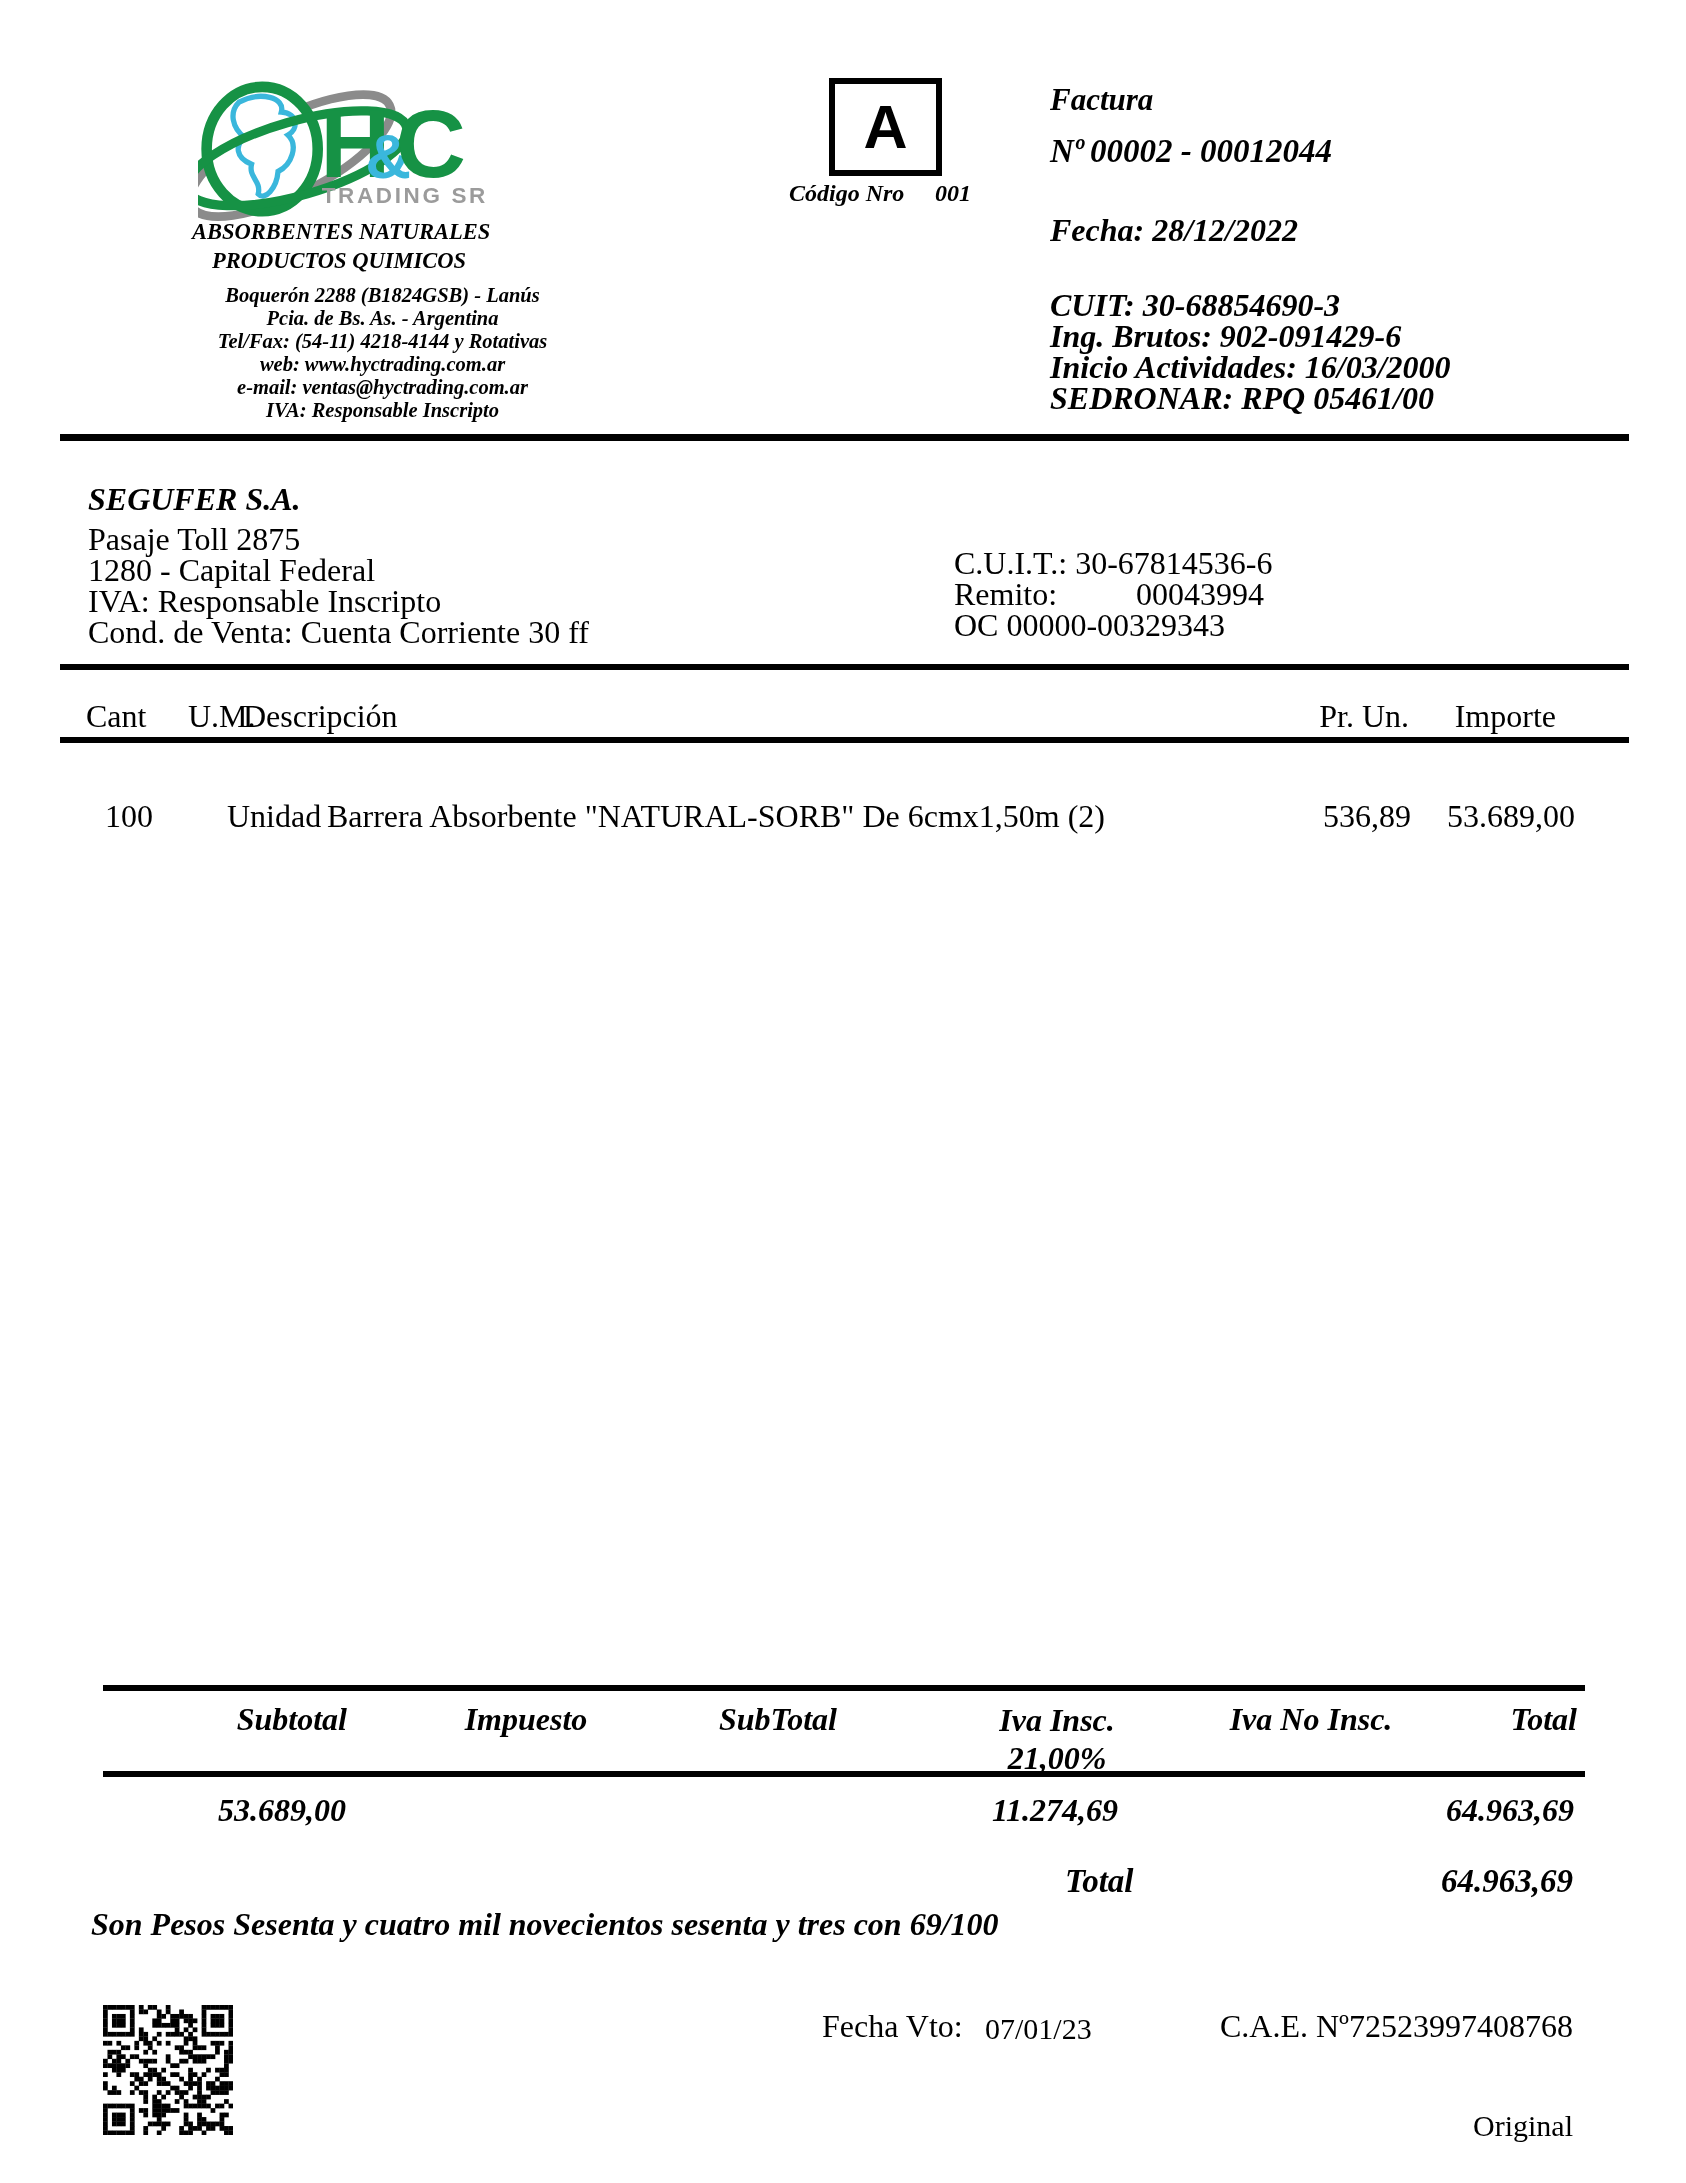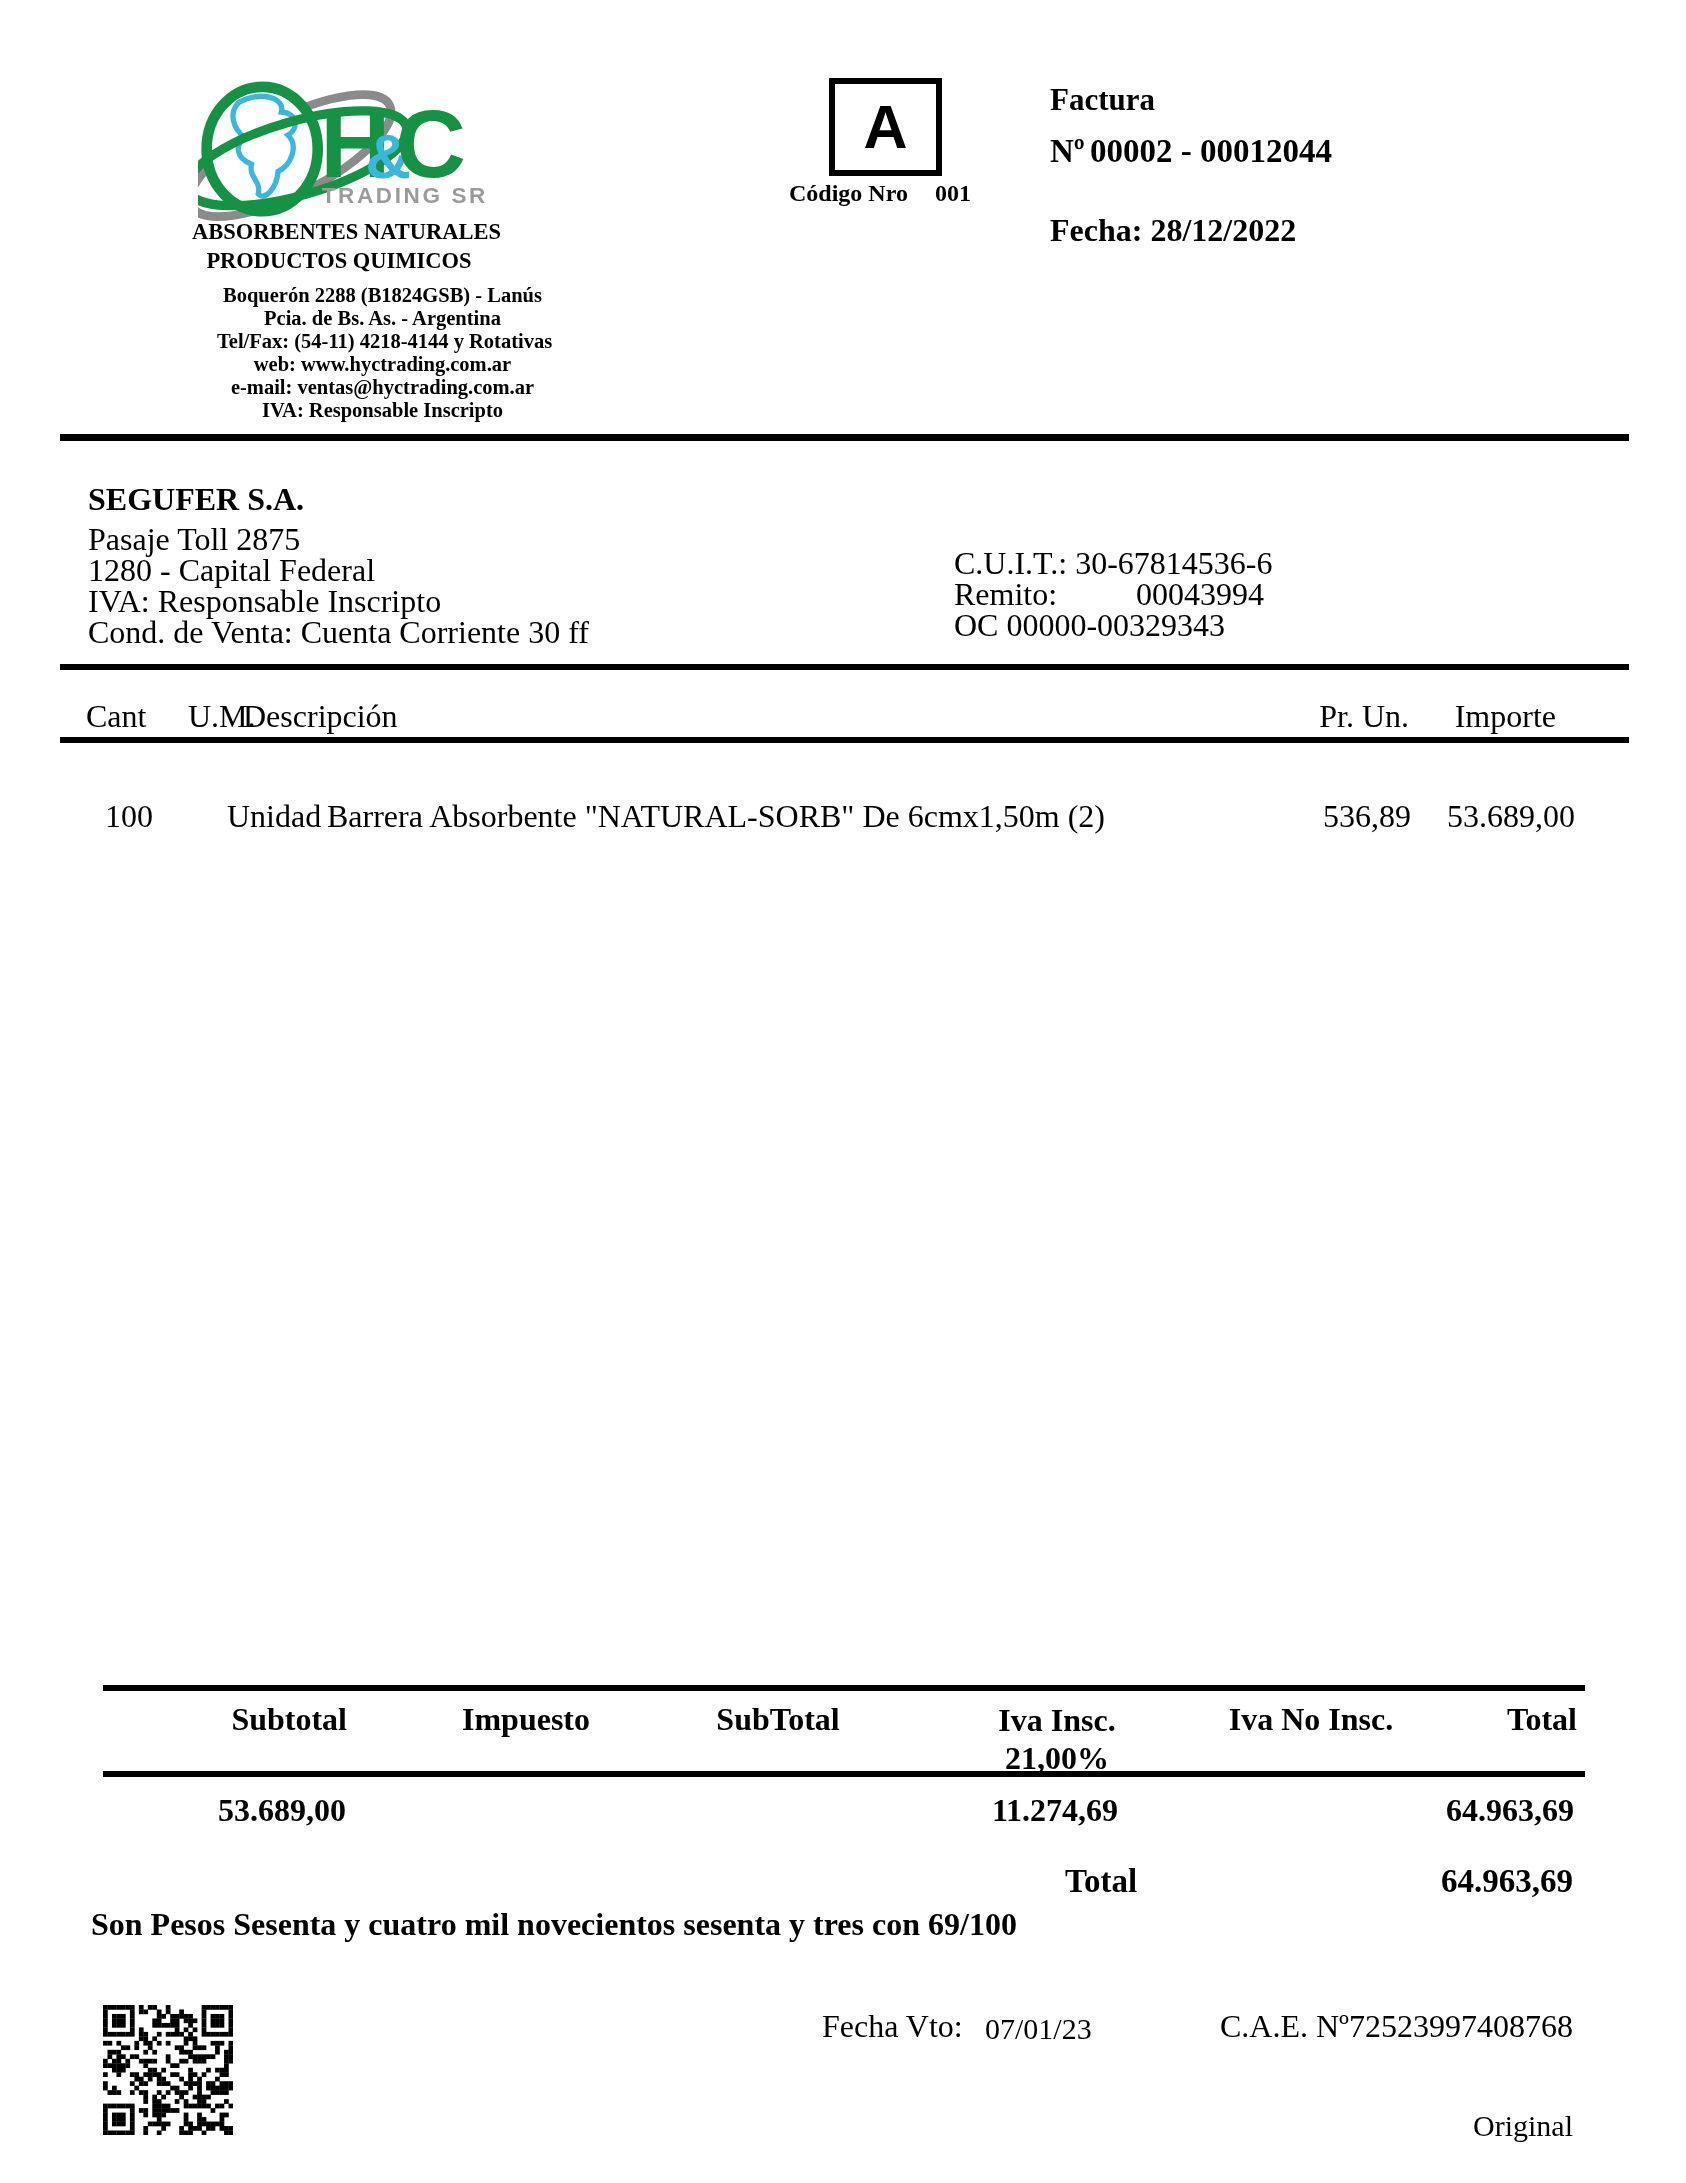--- a/index.html
+++ b/index.html
@@ -1,21 +1,21 @@
 <!DOCTYPE html>
 <html style="font-size:10.6px"><head>
 <meta charset="utf-8">
 <style>
   html,body{margin:0;padding:0;background:#ffffff;}
   .page{
     position:relative;width:1687px;height:2183px;background:#ffffff;
     font-family:"Liberation Serif",serif;color:#000;overflow:hidden;
   }
   .abs{position:absolute;white-space:nowrap;}
-  .b{font-weight:bold;}
+  .b{font-weight:bold;font-style:italic;}
   .rule{position:absolute;background:#000;}
   .ctr{text-align:center;}
   .rt{text-align:right;}
   .letterbox{
     position:absolute;left:829px;top:78px;width:101px;height:86px;
     border:6px solid #000;display:flex;align-items:center;justify-content:center;
   }
   .letterbox span{font-family:"Liberation Sans",sans-serif;font-weight:bold;font-size:61px;line-height:1;}
   .fs31{font-size:20.5px;line-height:23px;}
   .fs34{font-size:22.5px;line-height:29px;}
@@ -64,20 +64,26 @@
     <span>A</span>
   </div>
   <div class="abs b" style="left:789px;top:180px;font-size:24px;">Código Nro</div>
   <div class="abs b" style="left:935px;top:180px;font-size:24px;">001</div>
 
   <div class="abs b" style="left:1050px;top:82px;font-size:31px;">Factura</div>
   <div class="abs b fs50" style="left:1050px;top:126px;">Nº</div>
   <div class="abs b fs50" style="left:1090px;top:126px;">00002 - 00012044</div>
   <div class="abs b fs41" style="left:1050px;top:212px;">Fecha: 28/12/2022</div>
 
+  <div class="abs b fs41 lh47" style="left:1050px;top:290px;">
+    <div>CUIT: 30-68854690-3</div>
+    <div>Ing. Brutos: 902-091429-6</div>
+    <div>Inicio Actividades: 16/03/2000</div>
+    <div>SEDRONAR: RPQ 05461/00</div>
+  </div>
 
   <div class="rule" style="left:60px;top:434px;width:1569px;height:6.6px;"></div>
 
   <div class="abs b fs48" style="left:88px;top:481px;">SEGUFER S.A.</div>
   <div class="abs fs41 lh47" style="left:88px;top:524px;">
     <div>Pasaje Toll 2875</div>
     <div>1280 - Capital Federal</div>
     <div>IVA: Responsable Inscripto</div>
     <div>Cond. de Venta: Cuenta Corriente 30 ff</div>
   </div>

